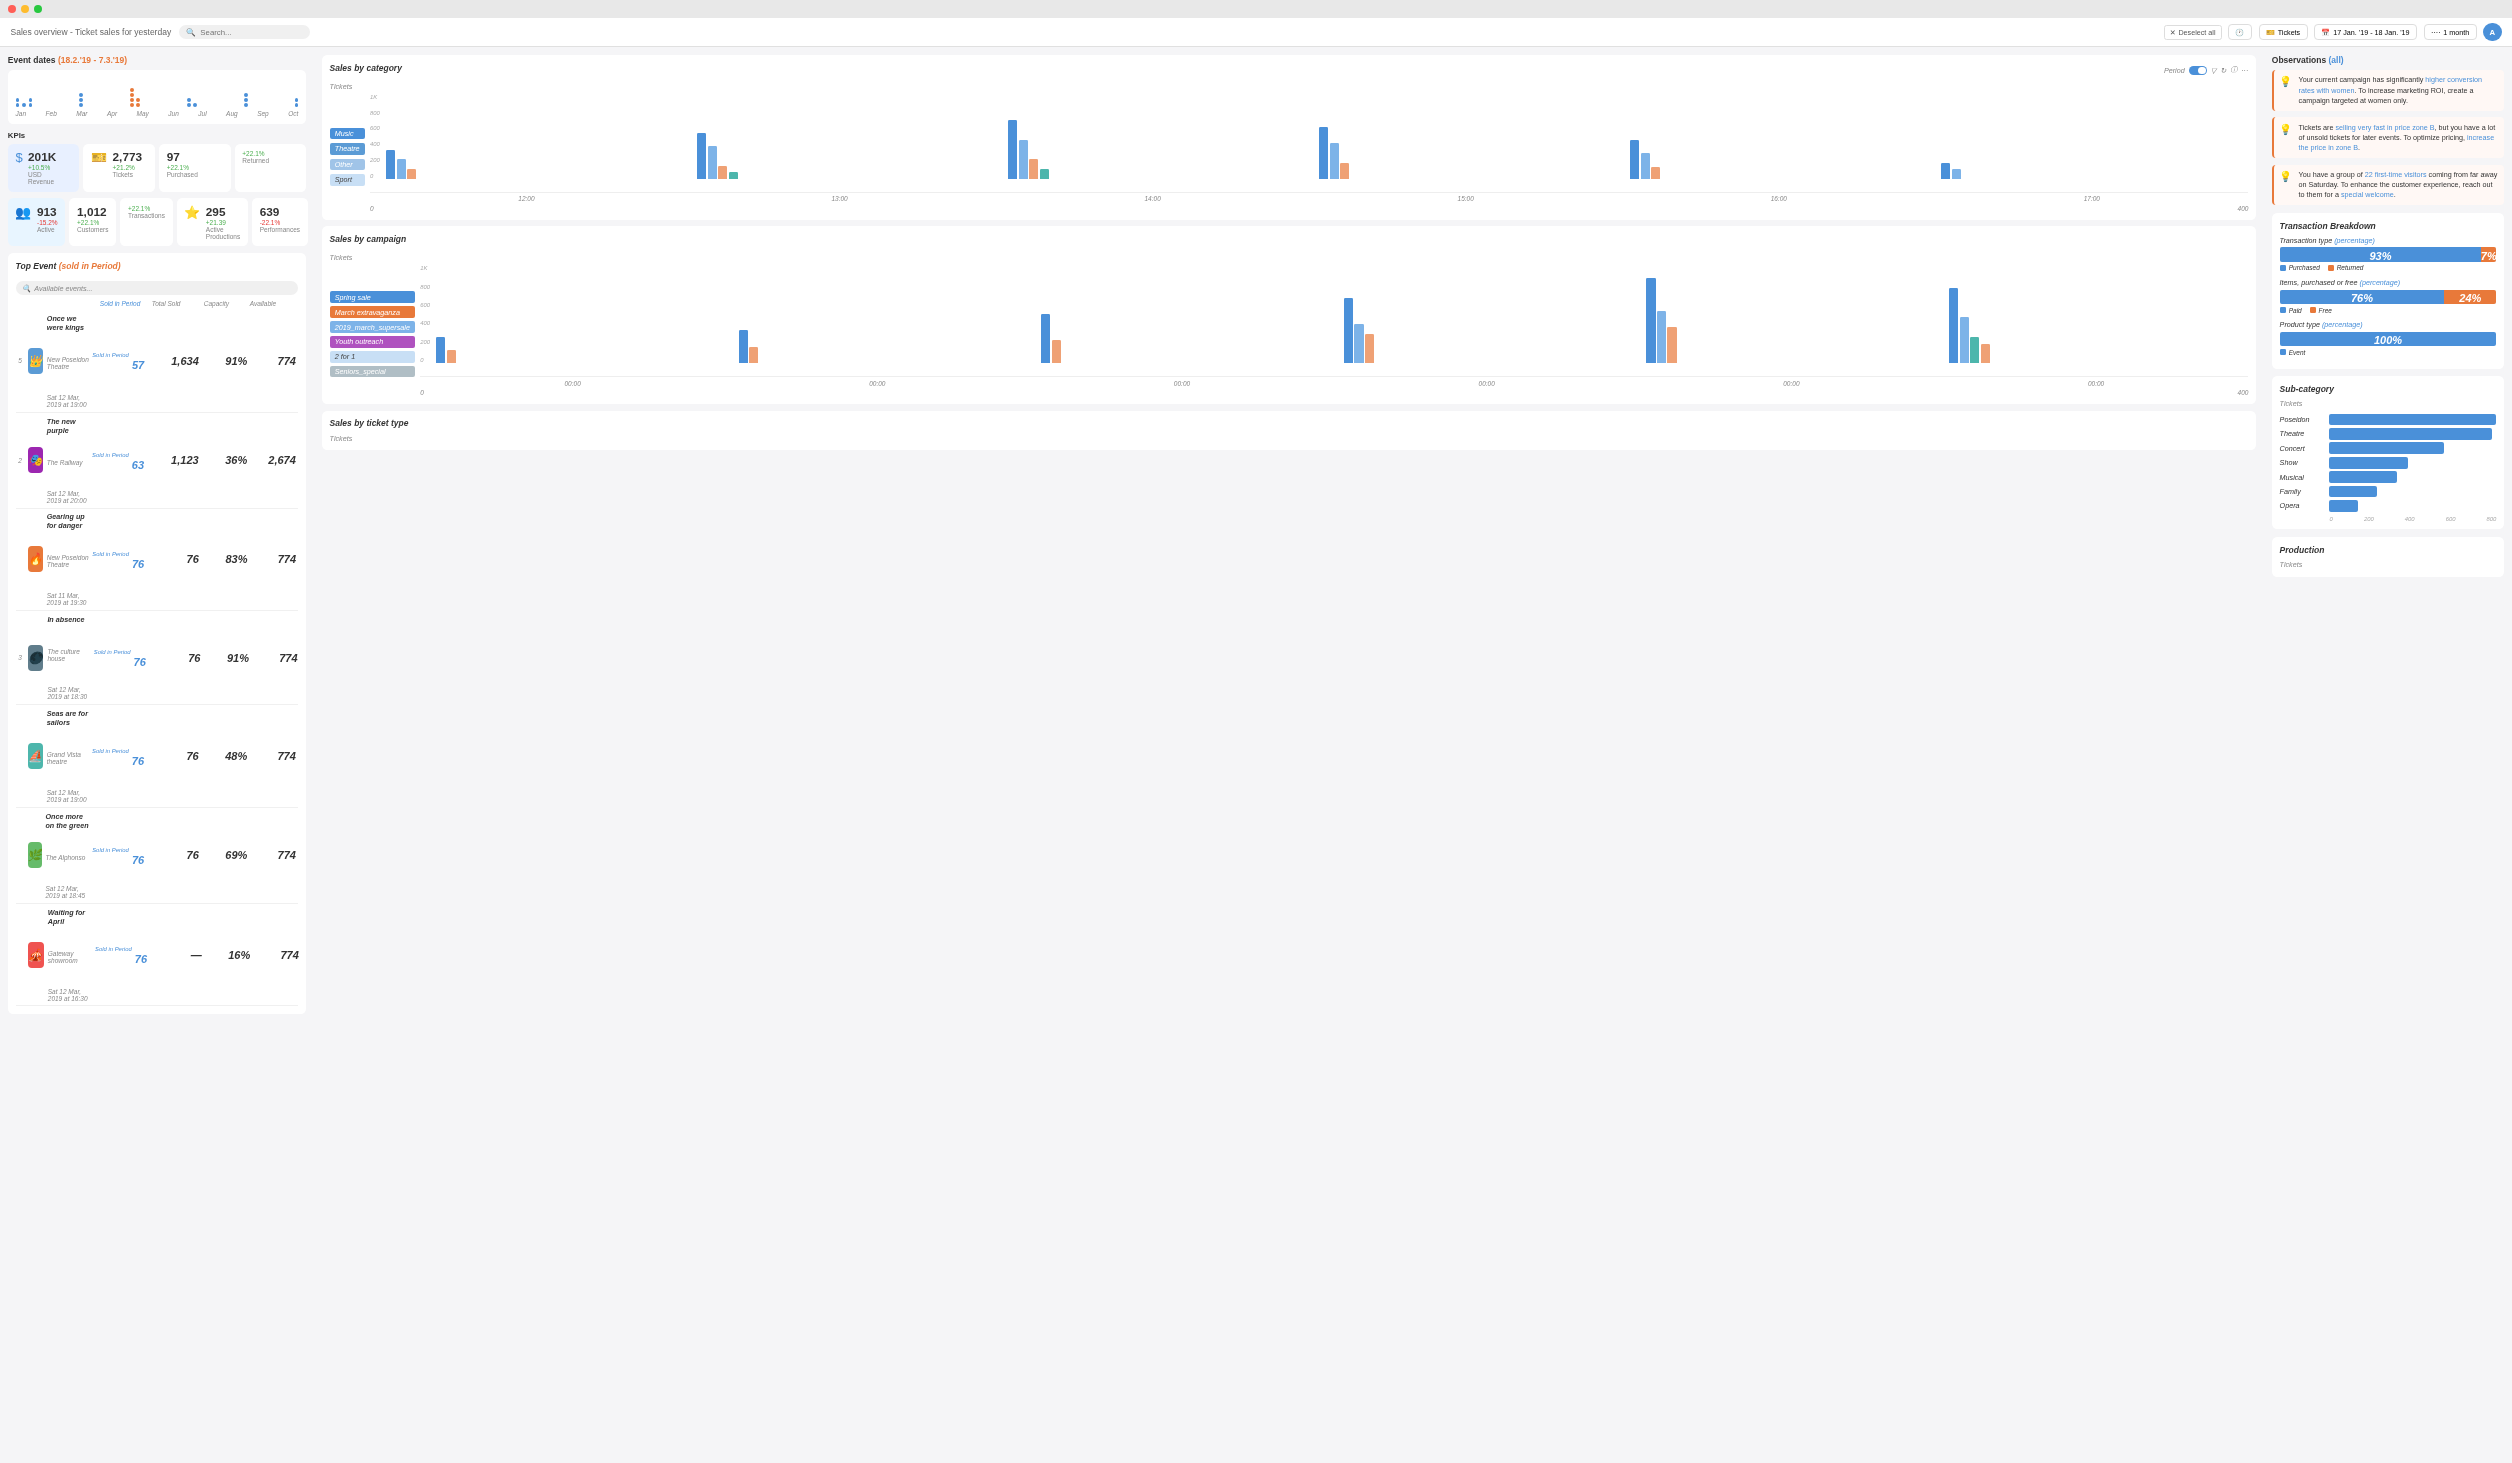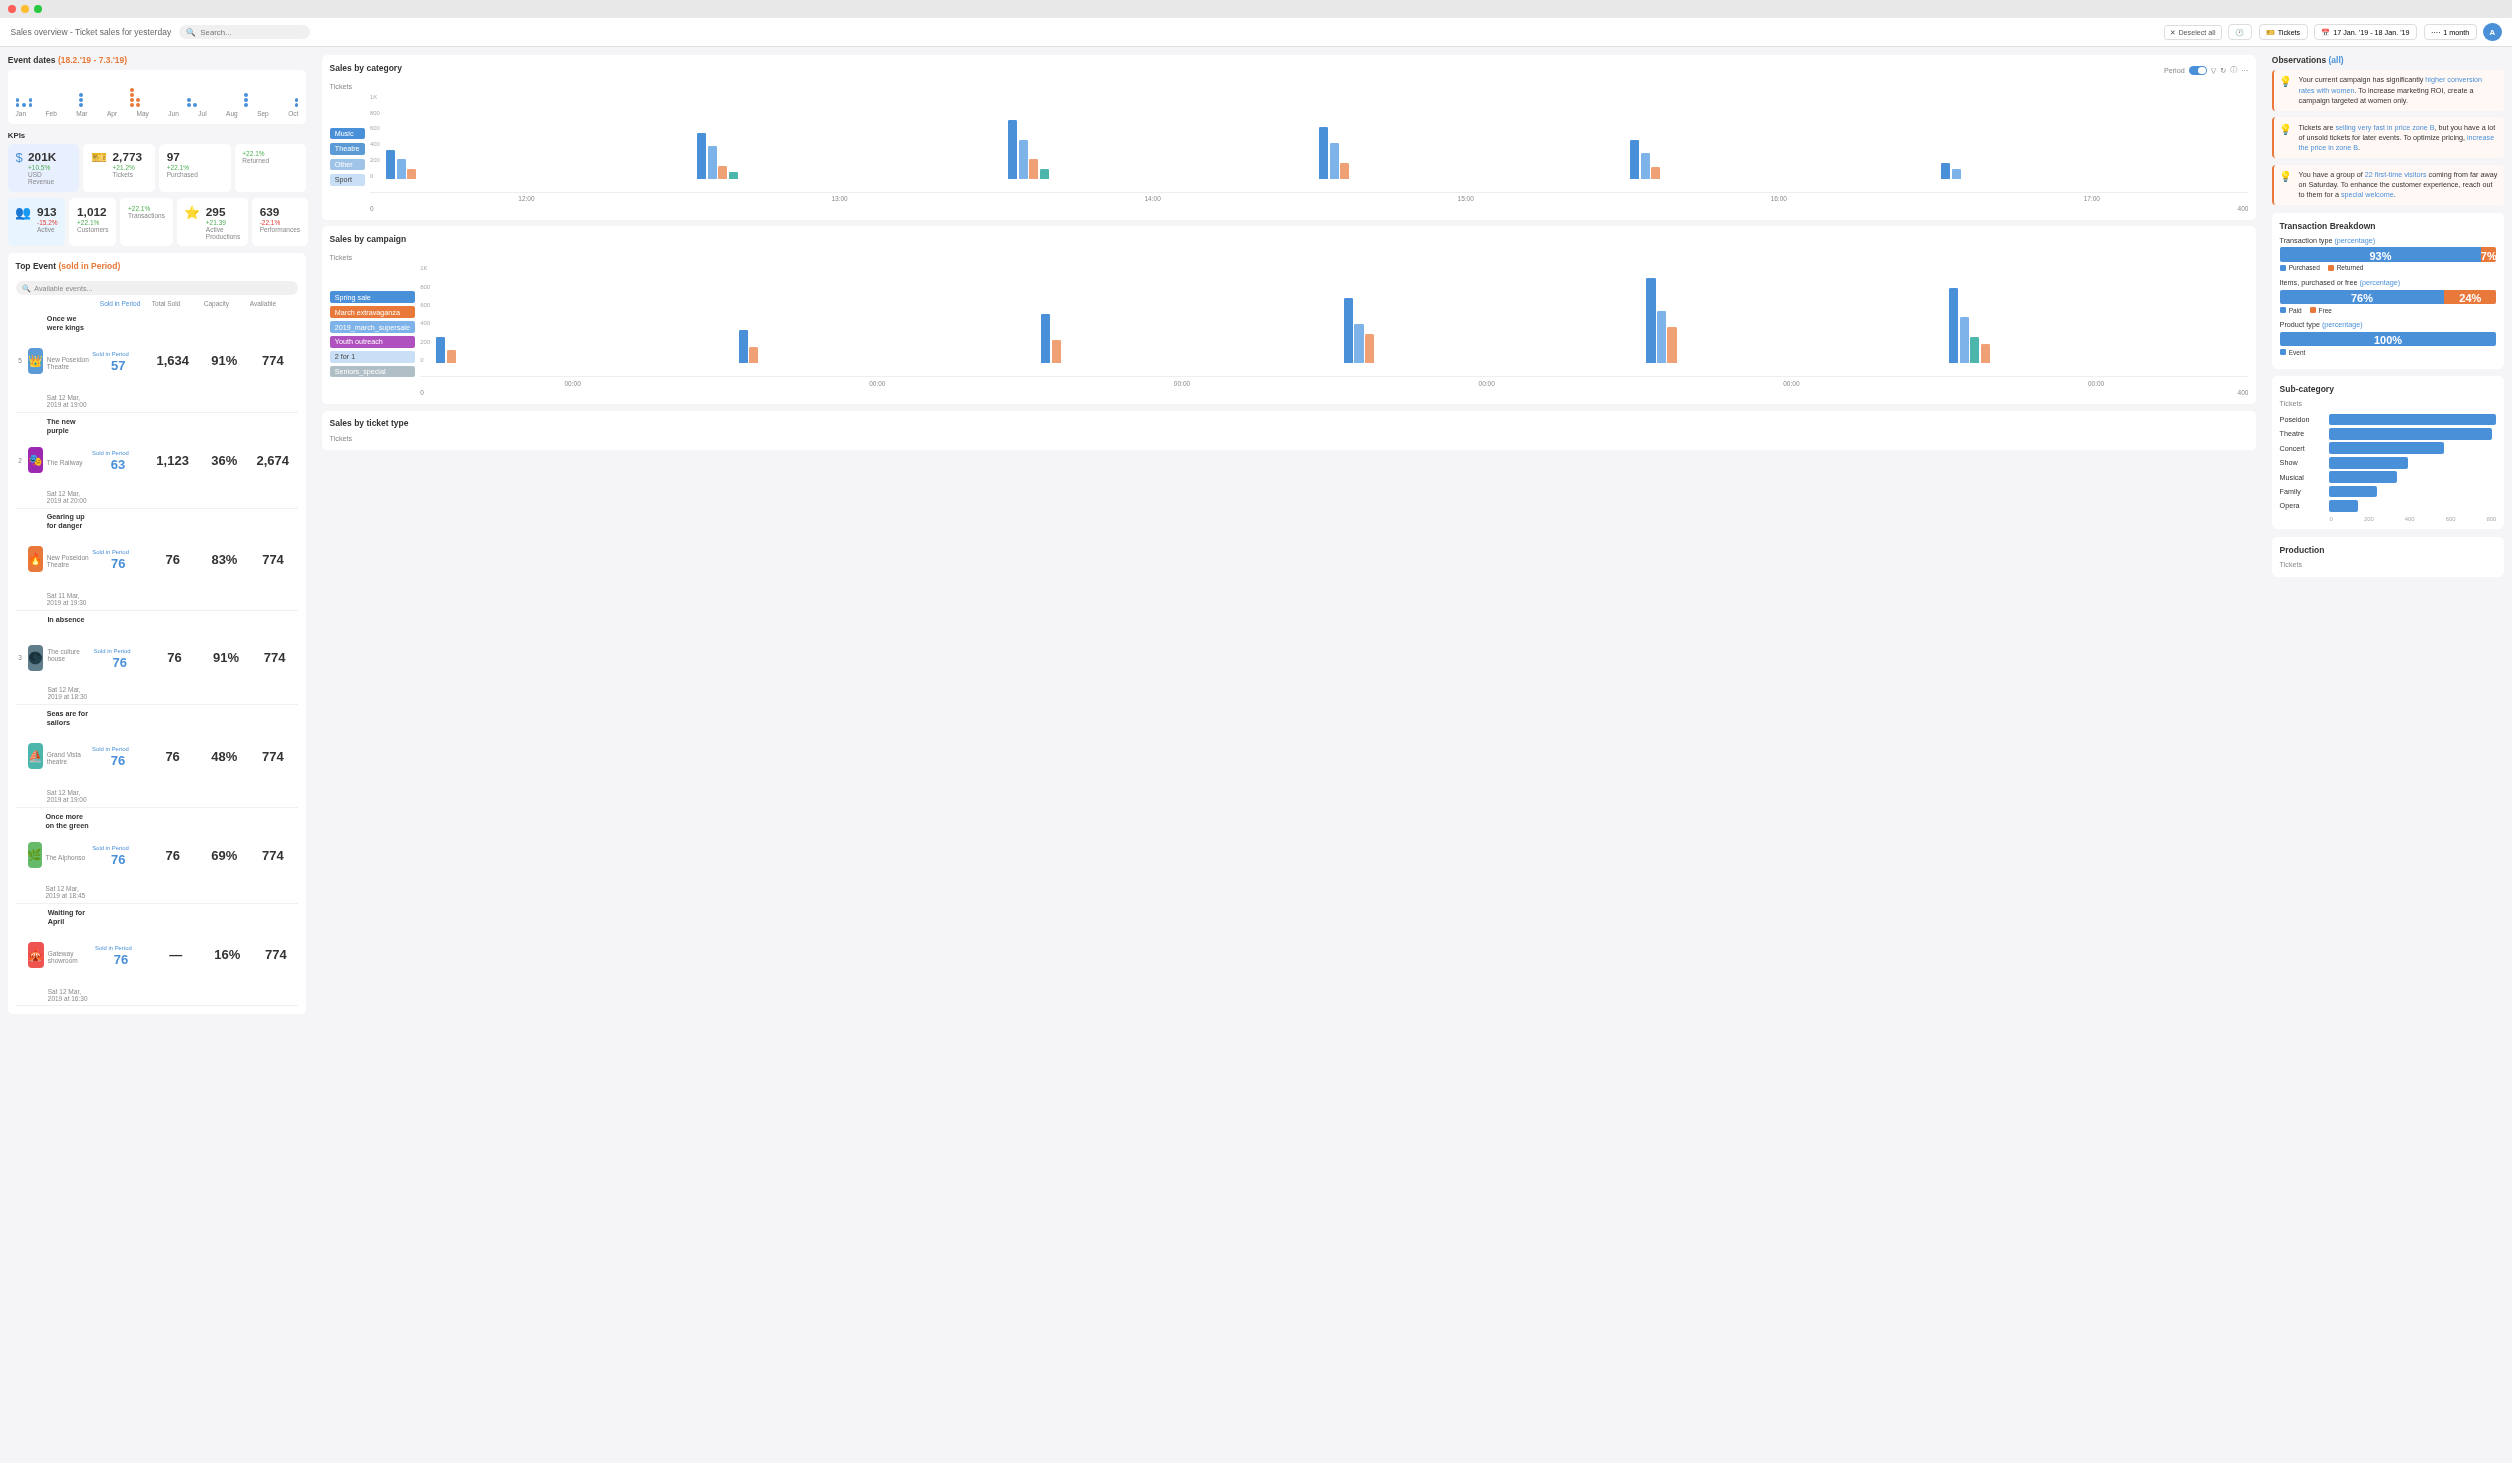--- a/index.html
+++ b/index.html
@@ -39,25 +39,25 @@
     .kpi-card.blue-bg { background: #e8f0ff; }
     .kpi-card.teal-bg { background: #e8f5ff; }
     .search-events { display: flex; align-items: center; background: #f0f0f0; border-radius: 10.5px; padding: 2.6px 6.5px; gap: 3.3px; margin-bottom: 5.2px; font-size: 7.2px; color: #888; }
     .event-list-header { display: grid; grid-template-columns: 1fr 52px 52px 46px 46px; font-size: 6.5px; color: #888; padding: 0 2.6px; margin-bottom: 2.6px; }
     .event-row { display: grid; grid-template-columns: auto 52px 52px 46px 46px; gap: 2.6px; align-items: center; padding: 3.9px 2.6px; border-bottom: 0.7px solid #f0f0f0; }
     .event-thumb { width: 26px; height: 26px; border-radius: 3.9px; background: #ddd; overflow: hidden; display: flex; align-items: center; justify-content: center; font-size: 11.8px; }
     .event-info { display: flex; flex-direction: column; gap: 24px; }
     .event-name { font-size: 7.2px; font-weight: 600; }
     .event-venue { font-size: 6.5px; color: #888; }
     .event-date { font-size: 6.5px; color: #888; }
-    .event-num { font-size: 13px; font-weight: 600; text-align: center; }
+    .event-num { font-size: 11px; font-weight: 600; text-align: right; }
     .sold-badge { font-size: 5.9px; color: #4a90d9; }
     .rank-badge { font-size: 6.5px; color: #888; width: 10.5px; }
 
-    .card { background: #fff; border-radius: 5.2px; padding: 7.8px; margin-bottom: 6.5px; }
+    .card { background: #fff; border-radius: 5.2px; padding: 7.8px; margin-bottom: 6.5px; font-style: italic; }
     .card-title { font-size: 8.5px; font-weight: 700; margin-bottom: 5.2px; }
     .bar-group { display: flex; gap: 1.3px; align-items: flex-end; flex: 1; }
     .bar { border-radius: 1.3px 1.3px 0 0; }
     .bar.blue { background: #4a90d9; }
     .bar.light-blue { background: #7db3e8; }
     .bar.orange { background: #e8793a; opacity: 0.7; }
     .bar.teal { background: #4db6ac; }
     .cat-label { font-size: 7.2px; padding: 1.3px 5.2px; border-radius: 2px; white-space: nowrap; }
     .cat-label.music { background: #4a90d9; color: white; }
     .cat-label.theatre { background: #5b9bd5; color: white; }

